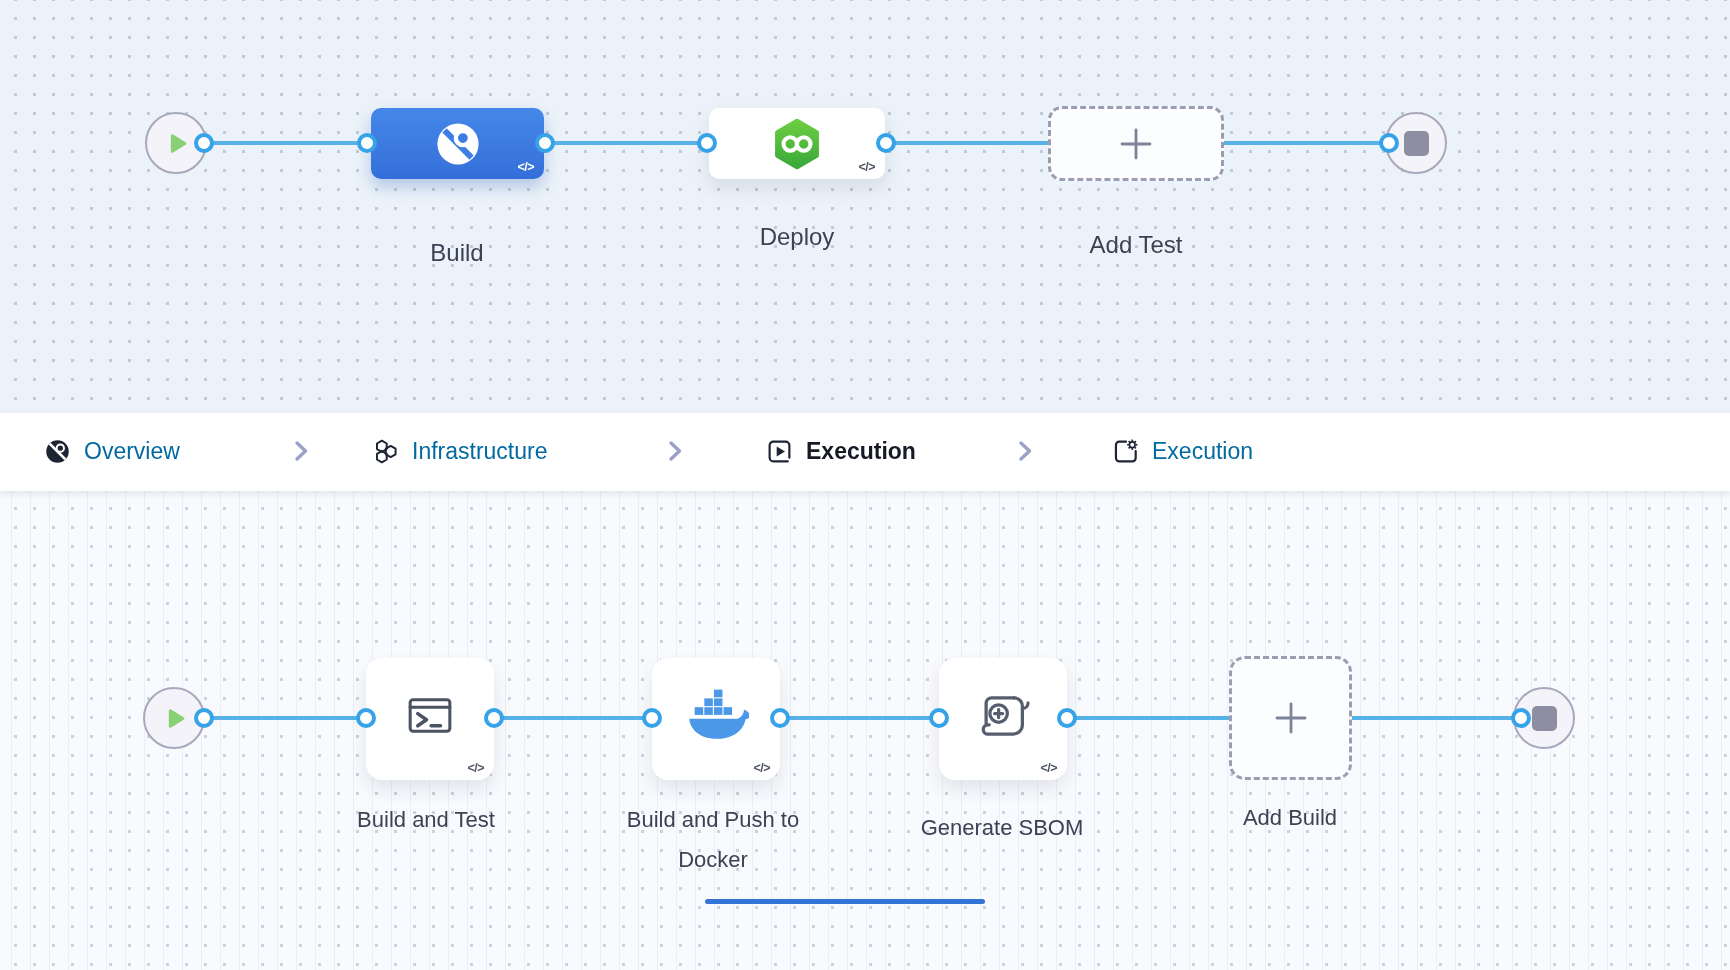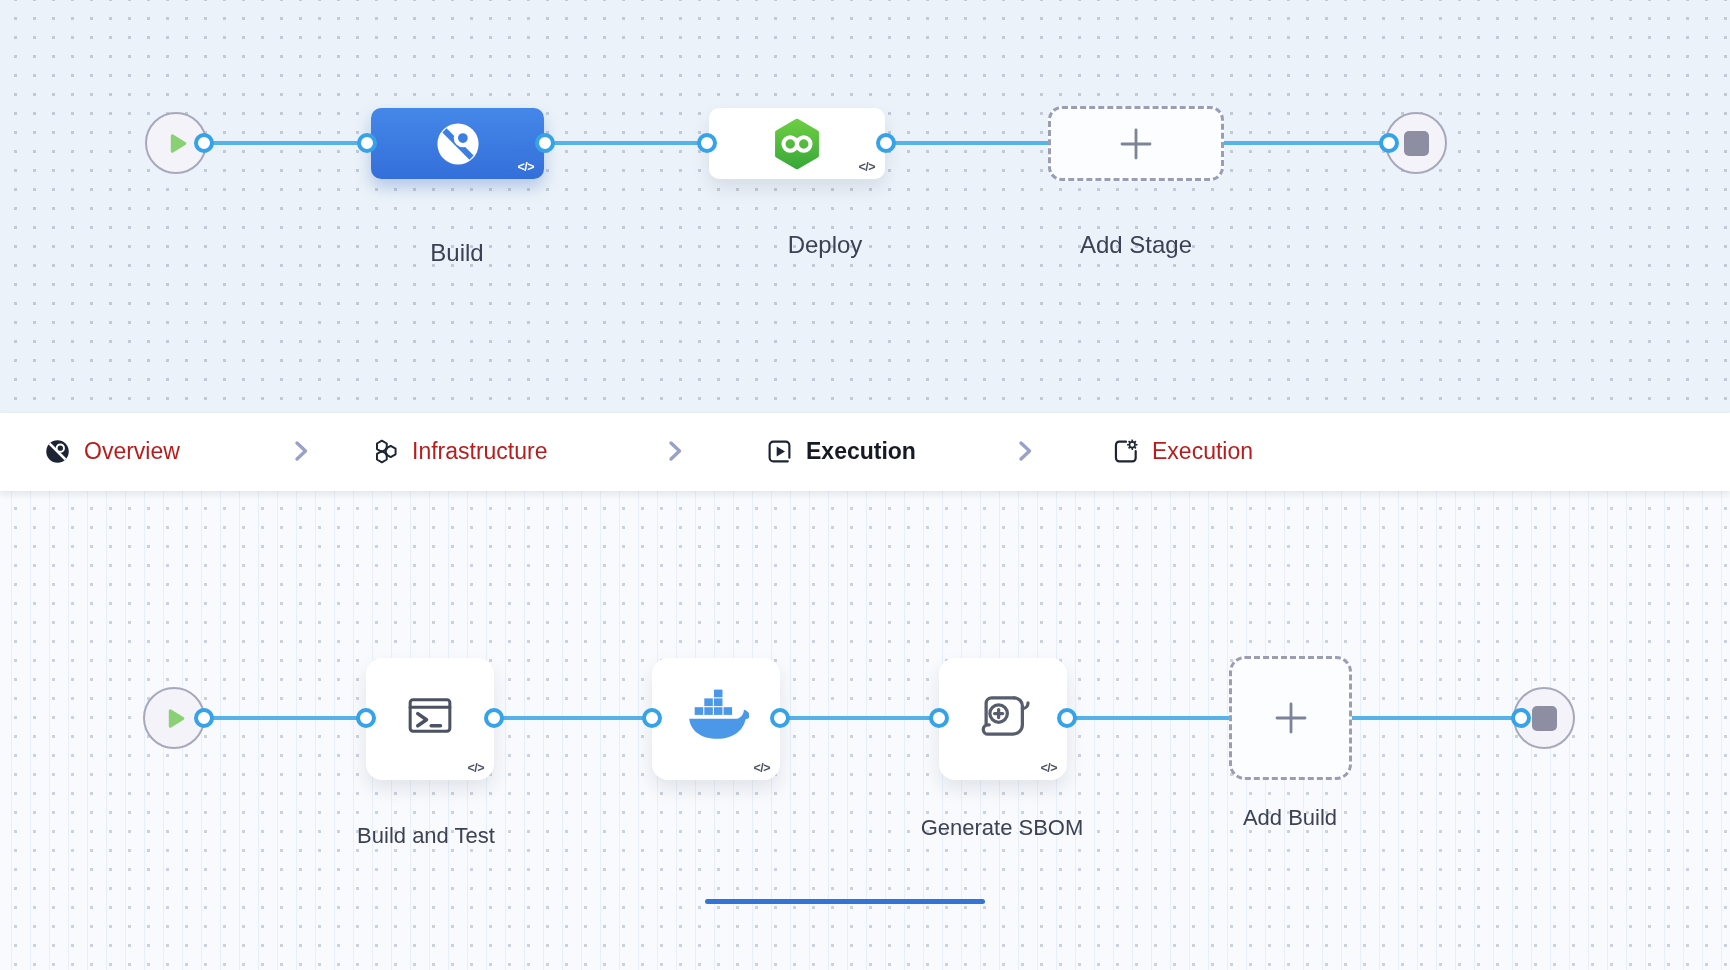--- a/index.html
+++ b/index.html
@@ -24,21 +24,21 @@
     background-size:19px 19px; background-position:11px 0, 6px 8px;
   }
 
   
   .tabband {
     position:absolute; left:0; top:413px; width:1730px; height:78px;
     background:#ffffff; box-shadow:0 3px 7px rgba(30,40,70,.10); z-index:5;
   }
   .tab { position:absolute; top:437px; display:flex; align-items:center; gap:13px;
          height:28px; cursor:pointer; z-index:6; }
-  .tab .t-label { font-size:23px; color:#b91c1c; font-weight:500; white-space:nowrap; }
+  .tab .t-label { font-size:23px; color:#0369a1; font-weight:500; white-space:nowrap; }
   .tab.active .t-label { font-weight:600; color:#161a24; }
   .tab-sep { position:absolute; top:438px; z-index:6; }
   .tab-underline { position:absolute; left:705px; top:486px; width:280px; height:5px;
                    border-radius:3px; background:#3374d4; z-index:7; }
 
   
   .edge { position:absolute; height:4px; border-radius:2px; background:#57b2ea; z-index:1; }
   .port { position:absolute; width:20px; height:20px; border-radius:50%;
           background:#fff; border:4px solid #36a3e8; z-index:4; }
 
@@ -114,22 +114,22 @@
     </div>
 
     <div class="port" style="left:194px; top:133px;"></div>
     <div class="port" style="left:357px; top:133px;"></div>
     <div class="port" style="left:535px; top:133px;"></div>
     <div class="port" style="left:697px; top:133px;"></div>
     <div class="port" style="left:876px; top:133px;"></div>
     <div class="port" style="left:1379px; top:133px;"></div>
 
     <div class="node-label stage-label" style="left:457px; top:231px;margin-top:8px;">Build</div>
-    <div class="node-label stage-label" style="left:797px; top:231px;margin-left:28px;">Deploy</div>
-    <div class="node-label stage-label" style="left:1136px; top:231px;">Add Stage</div>
+    <div class="node-label stage-label" style="left:797px; top:223px;">Deploy</div>
+    <div class="node-label stage-label" style="left:1136px; top:231px;">Add Test</div>
   </div>
 
   <div class="tabband">
     <div class="tab-underline"></div>
   </div>
 
   <div class="tab" style="left:44px;">
     <svg width="27" height="27" viewBox="0 0 48 48">
       <circle cx="24" cy="24" r="20" fill="#1d2433"></circle>
       <line x1="10" y1="10" x2="38" y2="38" stroke="#ffffff" stroke-width="5"></line>
@@ -253,18 +253,19 @@
 
     <div class="port" style="left:194px;  top:217px;"></div>
     <div class="port" style="left:356px;  top:217px;"></div>
     <div class="port" style="left:484px;  top:217px;"></div>
     <div class="port" style="left:642px;  top:217px;"></div>
     <div class="port" style="left:770px;  top:217px;"></div>
     <div class="port" style="left:929px;  top:217px;"></div>
     <div class="port" style="left:1057px; top:217px;"></div>
     <div class="port" style="left:1511px; top:217px;"></div>
 
-    <div class="node-label step-label" style="left:426px;  top:325px;">Build and Test</div>
+    <div class="node-label step-label" style="left:426px;  top:309px;">Build and Test</div>
+    <div class="node-label step-label" style="left:713px;  top:309px; width:175px;">Build and Push to Docker</div>
     <div class="node-label step-label" style="left:1002px; top:317px;">Generate SBOM</div>
     <div class="node-label step-label" style="left:1290px; top:307px;">Add Build</div>
   </div>
 
 </div>
 
 </body></html>

